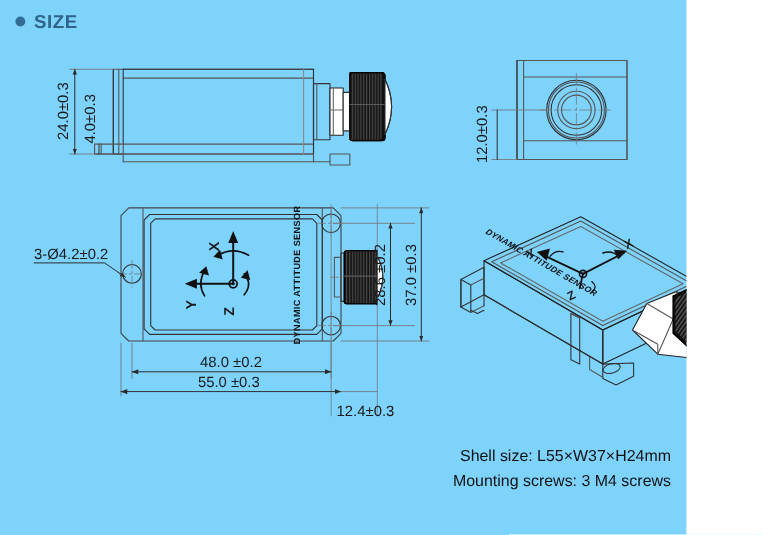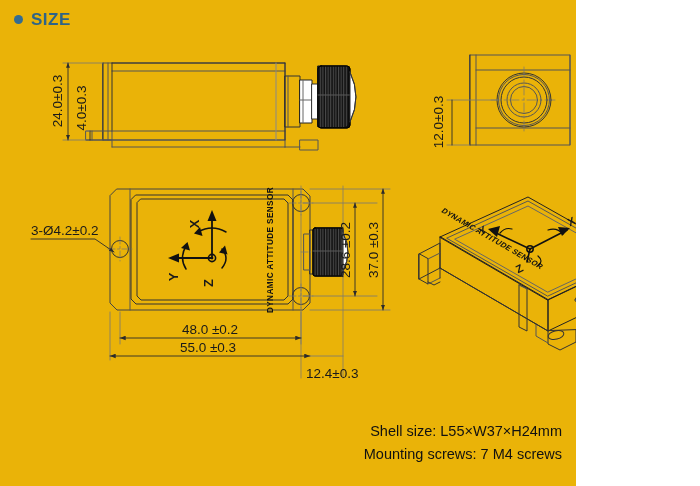--- a/index.html
+++ b/index.html
@@ -5,23 +5,23 @@
   html, body {
     margin: 0;
     padding: 0;
     background: #ffffff;
   }
   body {
     font-family: "Liberation Sans", sans-serif;
   }
   #page {
     position: relative;
-    width: 576px;
+    width: 624px;
     height: 486px;
-    background: #eab308;
+    background: #7dd3fc;
     overflow: hidden;
   }
   
   .section-heading {
     position: absolute;
     left: 14px;
     top: 11px;
     display: flex;
     align-items: center;
     gap: 8px;
@@ -45,21 +45,21 @@
     position: absolute;
     left: 0;
     top: 0;
     width: 700px;
     height: 486px;
   }
   
   .spec-block {
     position: absolute;
     right: 14px;
-    top: 420px;
+    top: 404px;
     width: 300px;
     text-align: right;
     color: #000000;
   }
   .spec-line {
     font-size: 14.5px;
     line-height: 23px;
     white-space: nowrap;
     color: #111111;
   }
@@ -363,16 +363,16 @@
       <text x="545" y="272" font-size="7.6" font-weight="bold" letter-spacing="0.3" text-anchor="middle" fill="#111" transform="rotate(30 545 272) skewX(-13)">DYNAMIC ATTITUDE SENSOR</text>
 
       <text x="573" y="225" font-size="11" font-weight="bold" text-anchor="middle" transform="rotate(-26 573 225)">X</text>
       <text x="484" y="234" font-size="11" font-weight="bold" text-anchor="middle" transform="rotate(-26 484 234)">Y</text>
       <text x="521" y="272" font-size="11" font-weight="bold" text-anchor="middle" transform="rotate(-26 521 272)">Z</text>
     </g>
   </svg>
 
   <div class="spec-block">
     <div class="spec-line">Shell size: L55×W37×H24mm</div>
-    <div class="spec-line">Mounting screws: 7 M4 screws</div>
+    <div class="spec-line">Mounting screws: 3 M4 screws</div>
   </div>
 
 </div>
 
 </body></html>

